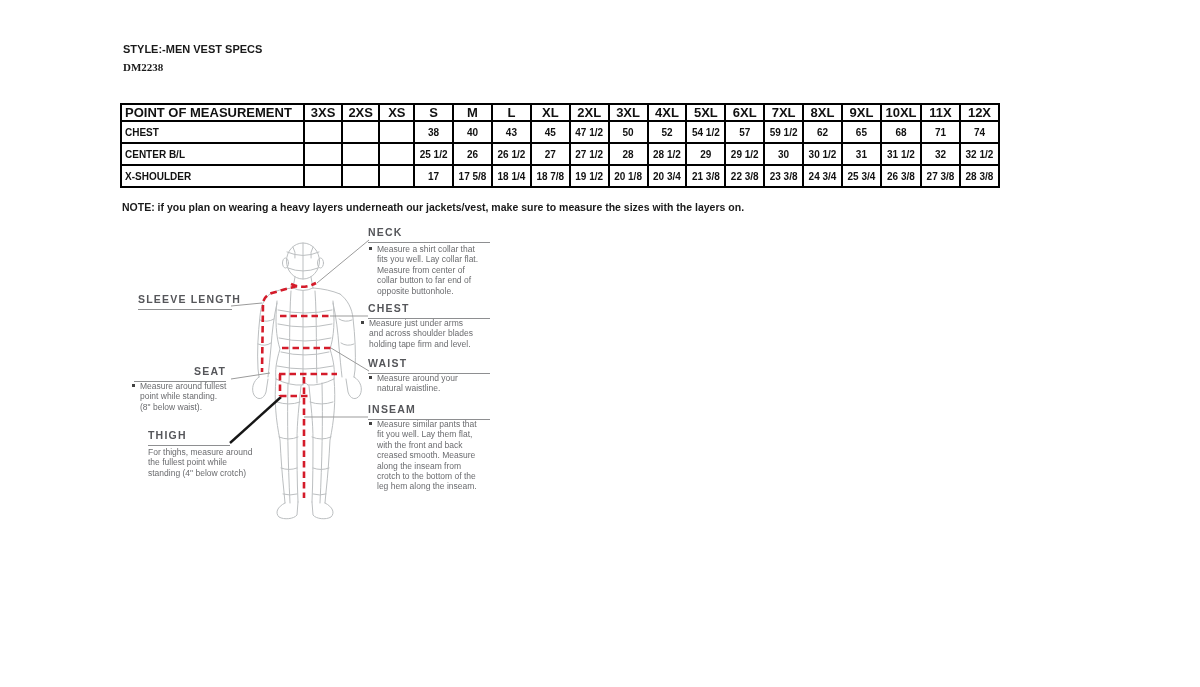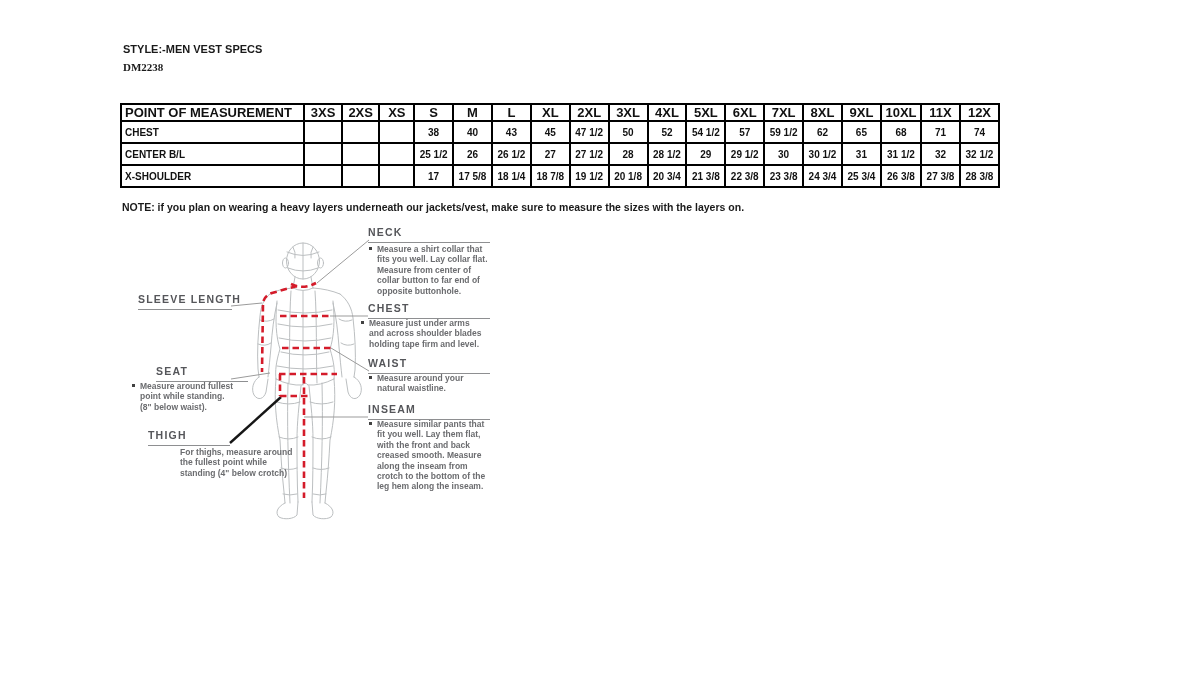--- a/index.html
+++ b/index.html
@@ -28,21 +28,21 @@
     position:absolute;font-size:10.5px;line-height:11px;font-weight:bold;color:#55565a;
     letter-spacing:1.2px;padding-bottom:4px;border-bottom:1px solid #8e8f91;white-space:nowrap;
   }
   .g-text{
     position:absolute;font-size:8.5px;line-height:10.4px;color:#6b6c6f;
   }
   .g-text.bulleted{padding-left:9px;}
   .g-text .bullet{
     position:absolute;left:1px;top:3px;width:3px;height:3px;background:#414141;display:block;
   }
-  .g-text span.txt{white-space:pre-line;display:block;font-weight:bold;}
+  .g-text span.txt{white-space:pre-line;display:block;}
 </style>
 </head>
 <body>
 
 <div class="page">
 
   <div class="doc-title">STYLE:-MEN VEST SPECS</div>
   <div class="doc-code">DM2238</div>
 
   <table class="size-table">
@@ -185,29 +185,29 @@
       <path d="M282 348 H331"></path>
       <path d="M279 374 H337"></path>
       <path d="M280 374 V396"></path>
       <path d="M280 396 H308"></path>
       <path d="M304 377 V498"></path>
     </g>
   </svg>
 
   <div id="guide-root"></div>
 <div class="g-head" style="left: 138px; top: 294px; width: 94px;">SLEEVE LENGTH</div>
-    <div class="g-head" style="left: 156px; top: 366px; width: 92px;">SEAT</div>
+    <div class="g-head" style="left: 134px; top: 366px; width: 92px; text-align: right;">SEAT</div>
     <div class="g-text bulleted" style="left: 131px; top: 381px; width: 132px;">
       <span class="bullet"></span>
       <span class="txt">Measure around fullest
 point while standing.
 (8" below waist).</span>
     </div>
     <div class="g-head" style="left: 148px; top: 430px; width: 82px;">THIGH</div>
-    <div class="g-text" style="left: 148px; top: 447px; width: 140px; margin-left: 32px;">
+    <div class="g-text" style="left: 148px; top: 447px; width: 140px;">
       <span class="txt">For thighs, measure around
 the fullest point while
 standing (4" below crotch)</span>
     </div>
     <div class="g-head" style="left: 368px; top: 227px; width: 122px;">NECK</div>
     <div class="g-text bulleted" style="left: 368px; top: 244px; width: 138px;">
       <span class="bullet"></span>
       <span class="txt">Measure a shirt collar that
 fits you well. Lay collar flat.
 Measure from center of

